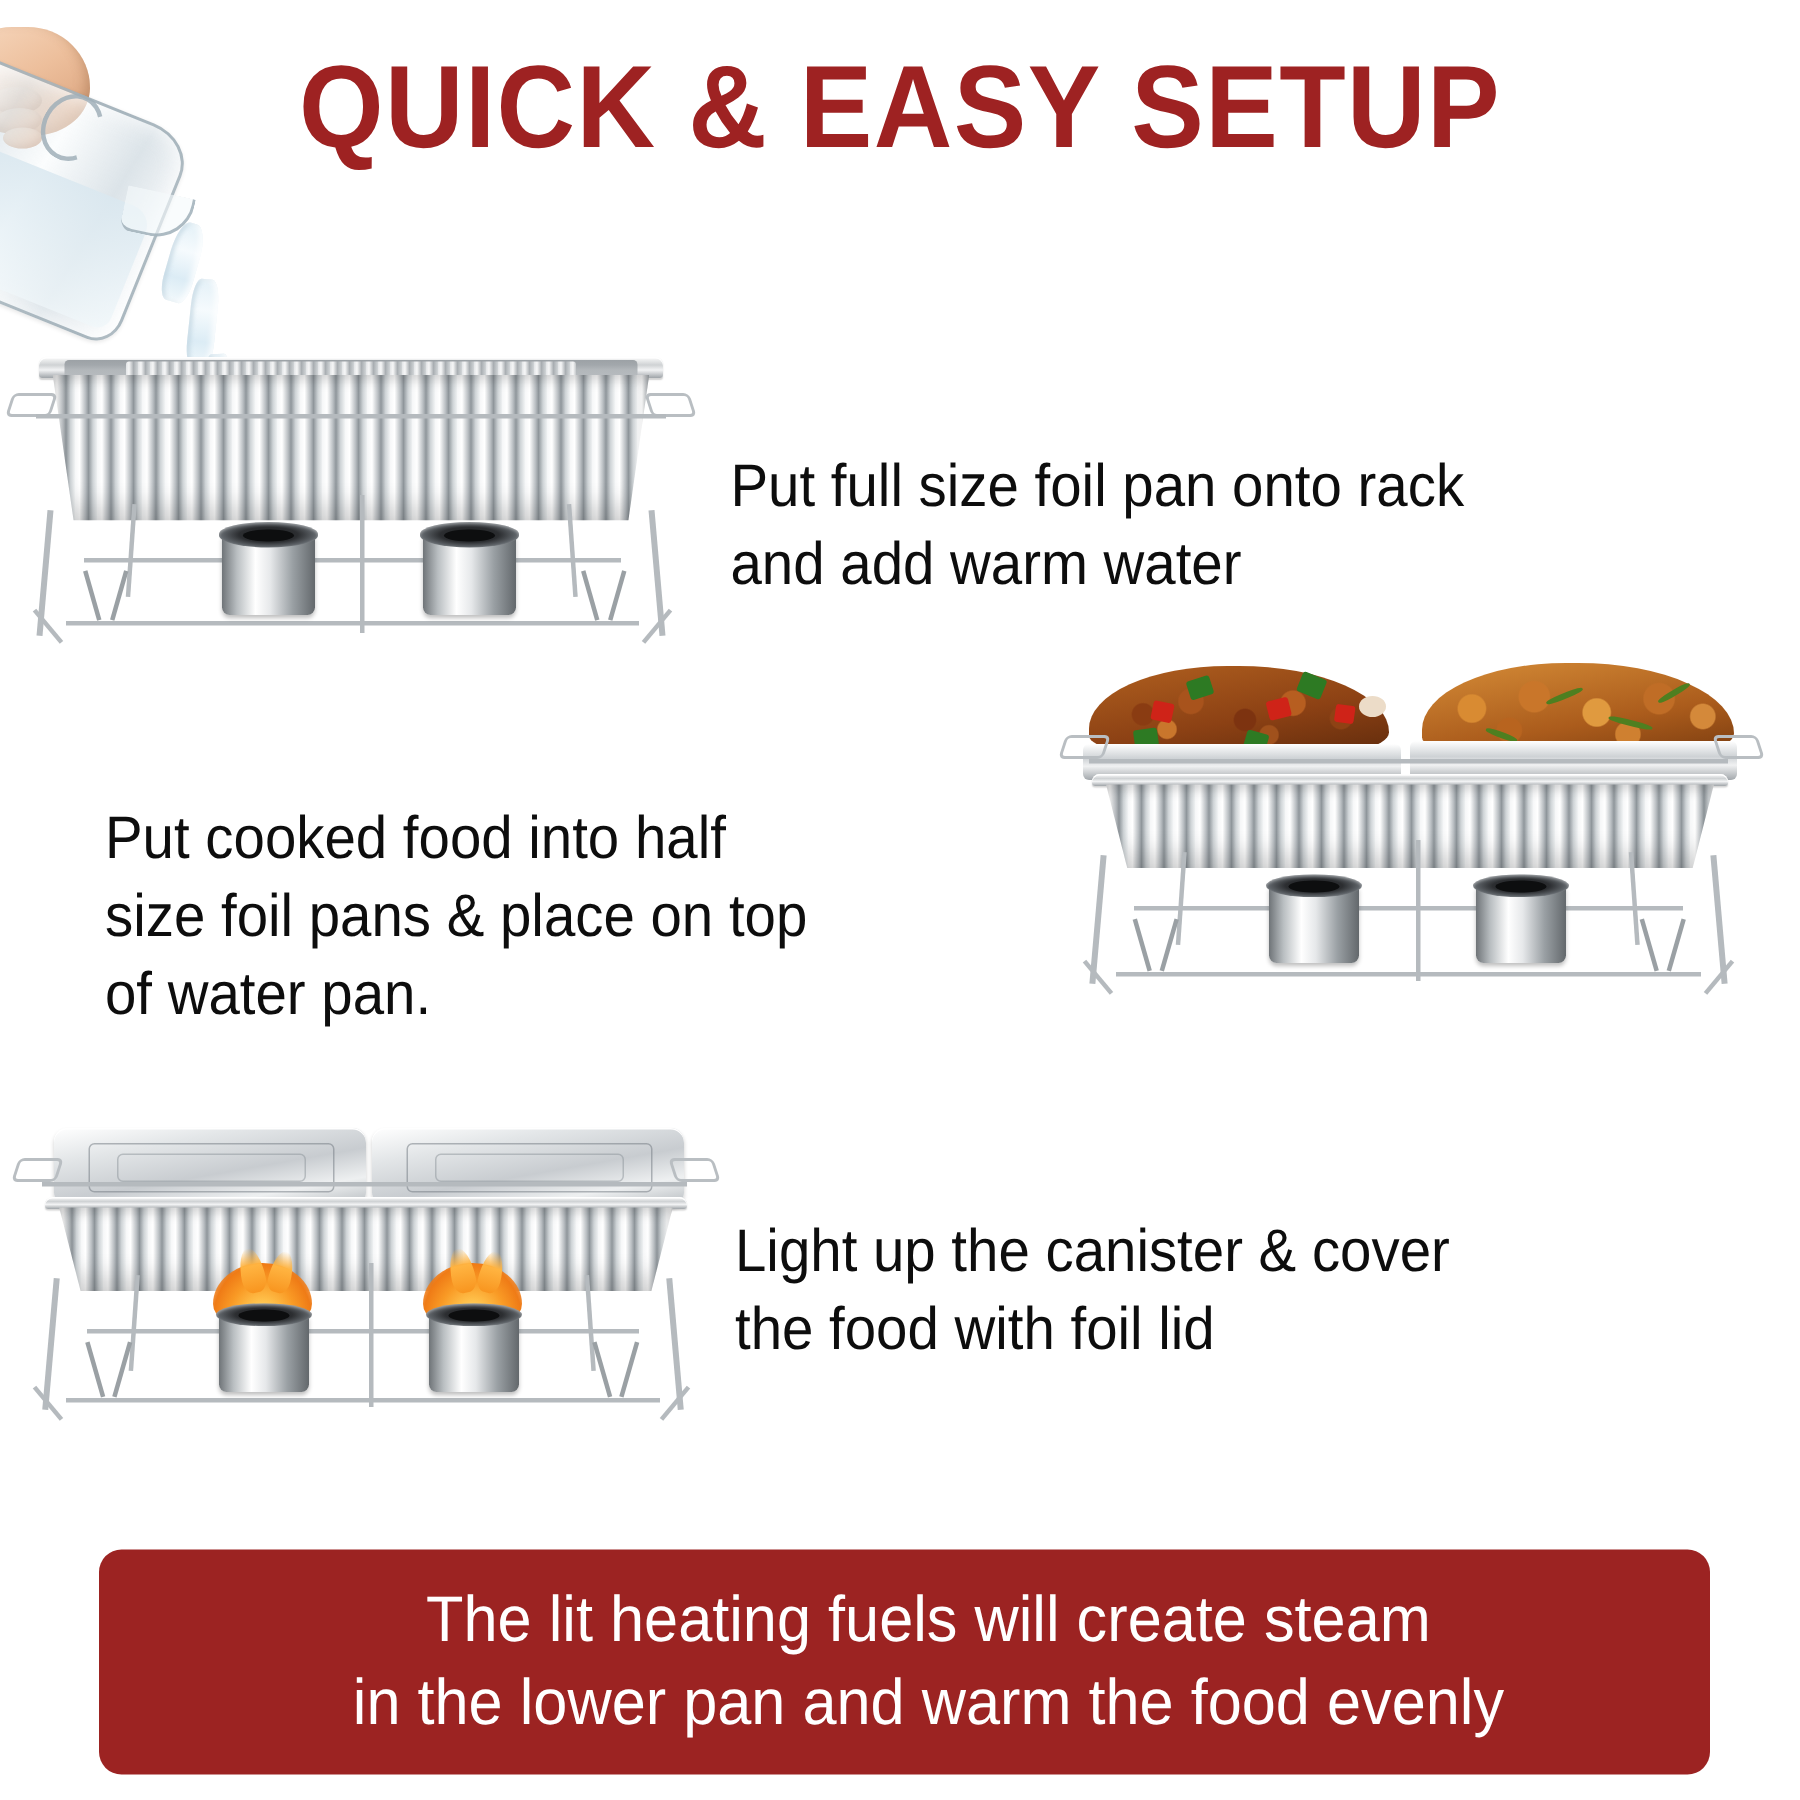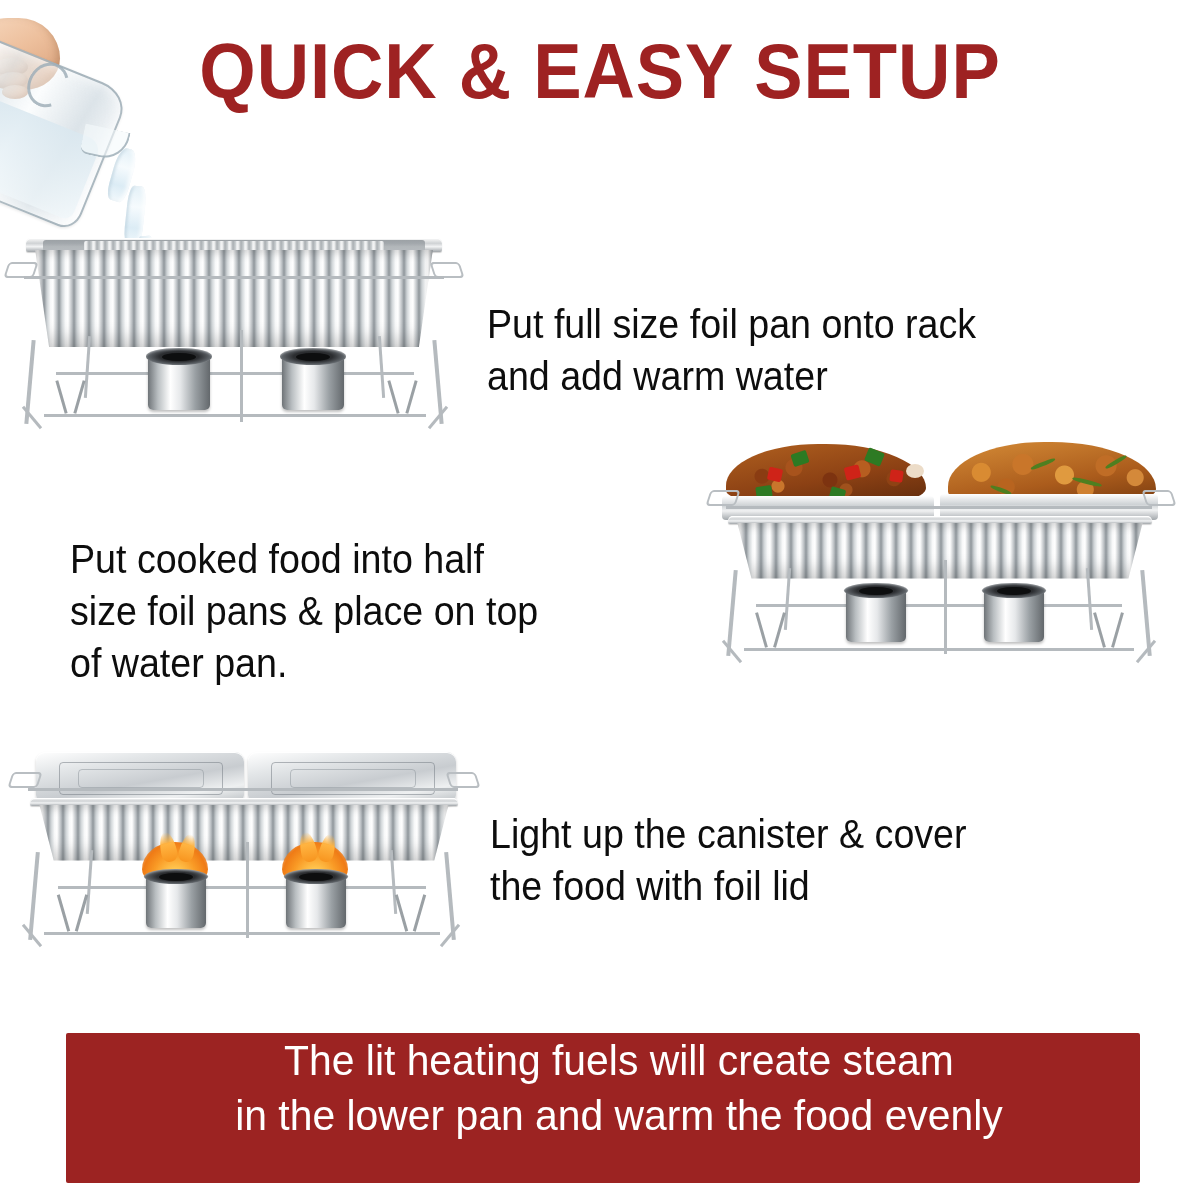--- a/index.html
+++ b/index.html
@@ -51,22 +51,23 @@
   #text-step-1 { left: 487px; top: 298px; width: 700px; }
   #text-step-2 { left: 70px;  top: 533px; width: 620px; }
   #text-step-3 { left: 490px; top: 808px; width: 690px; }
 
   
   .banner {
     position: absolute;
     left: 66px; top: 1033px;
     width: 1074px; height: 150px;
     background: #9C2322;
-    border-radius: 2px;
+    border-radius: 15px;
     display: flex;
+    align-items: center;
     justify-content: center;
     padding-left: 32px;
   }
   .banner-text {
     font-family: "Liberation Sans Narrow", "Liberation Sans", sans-serif;
     font-weight: 400;
     font-size: 43px;
     line-height: 1.28;
     color: #ffffff;
     text-align: center;

